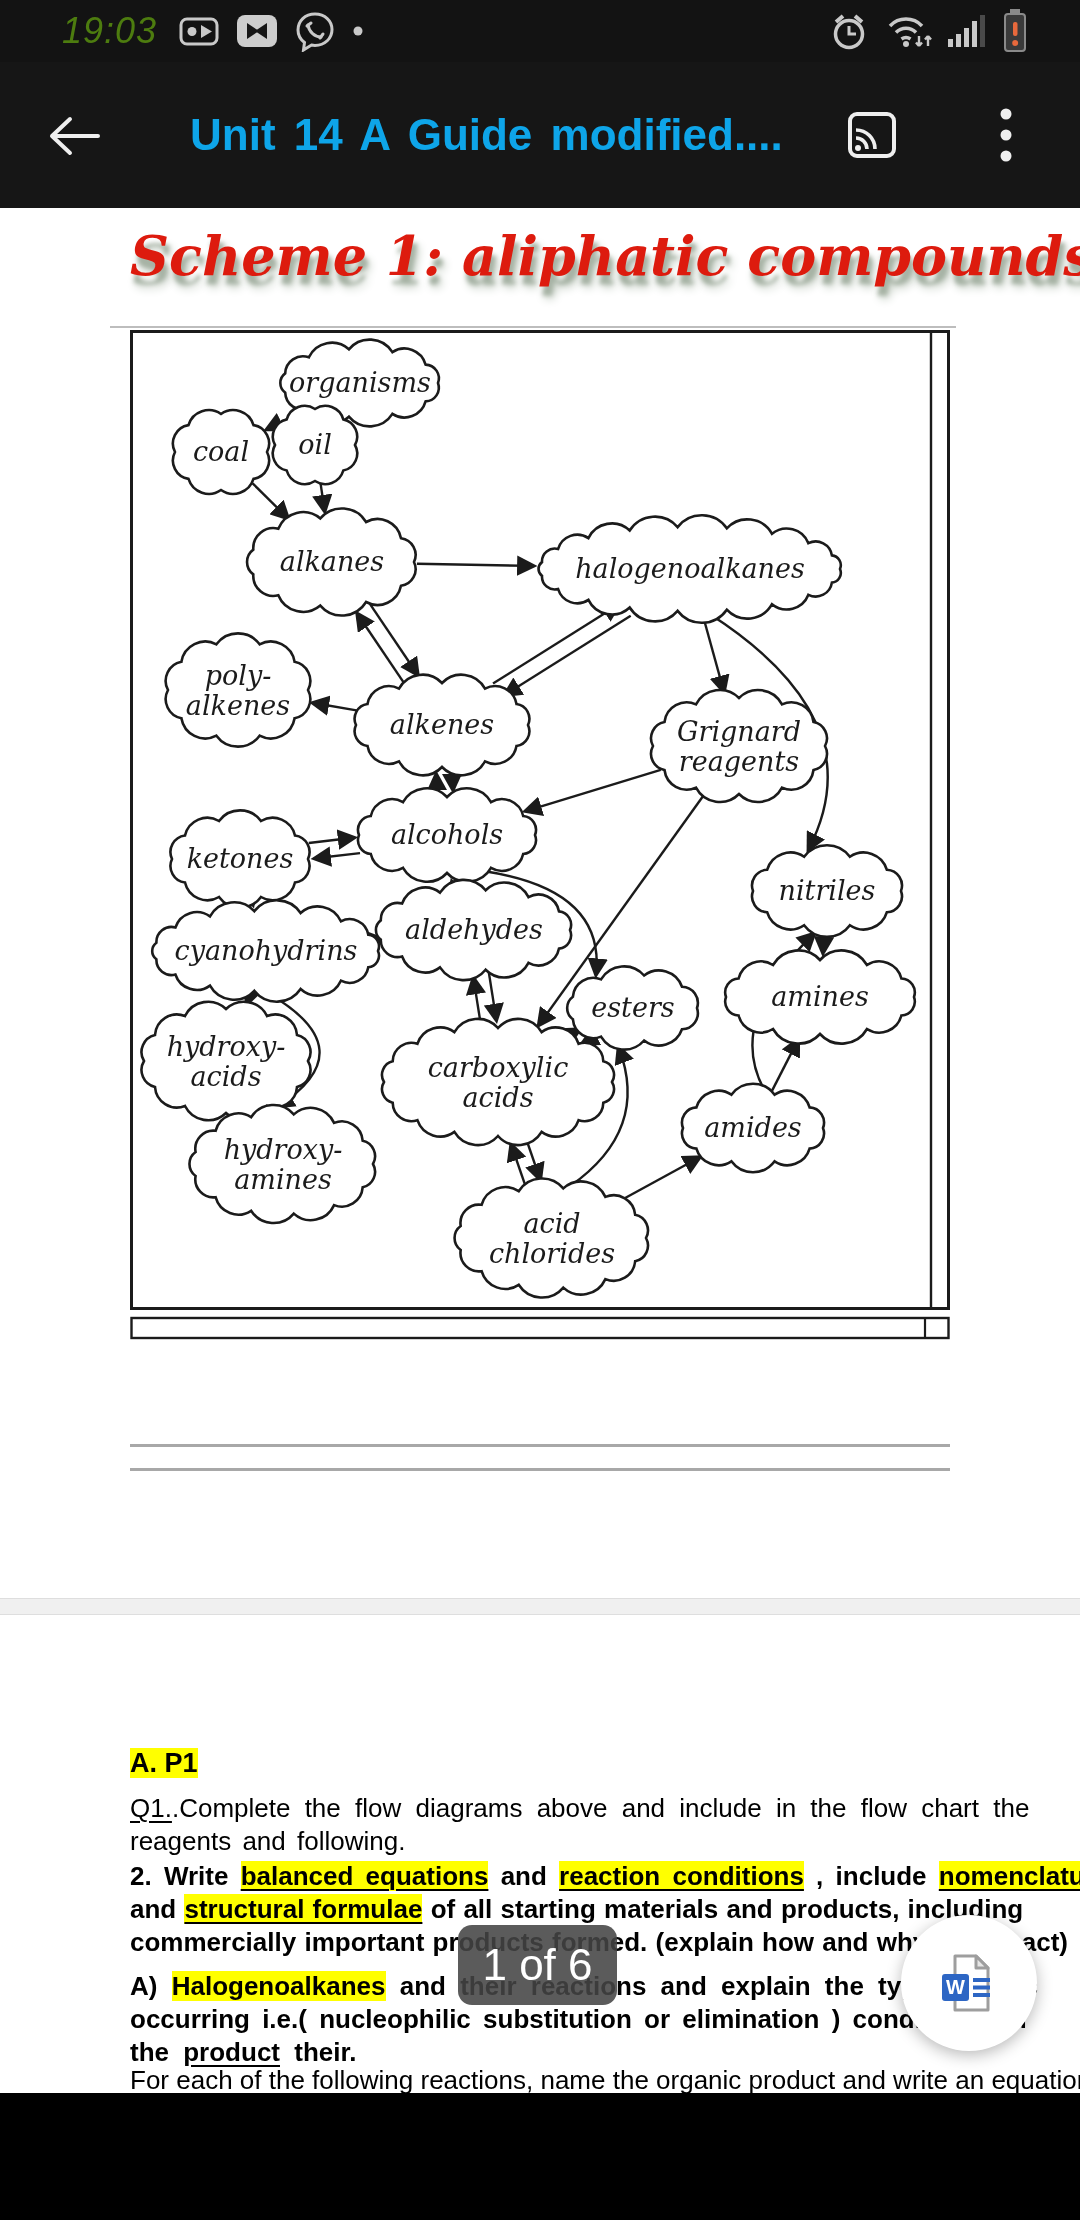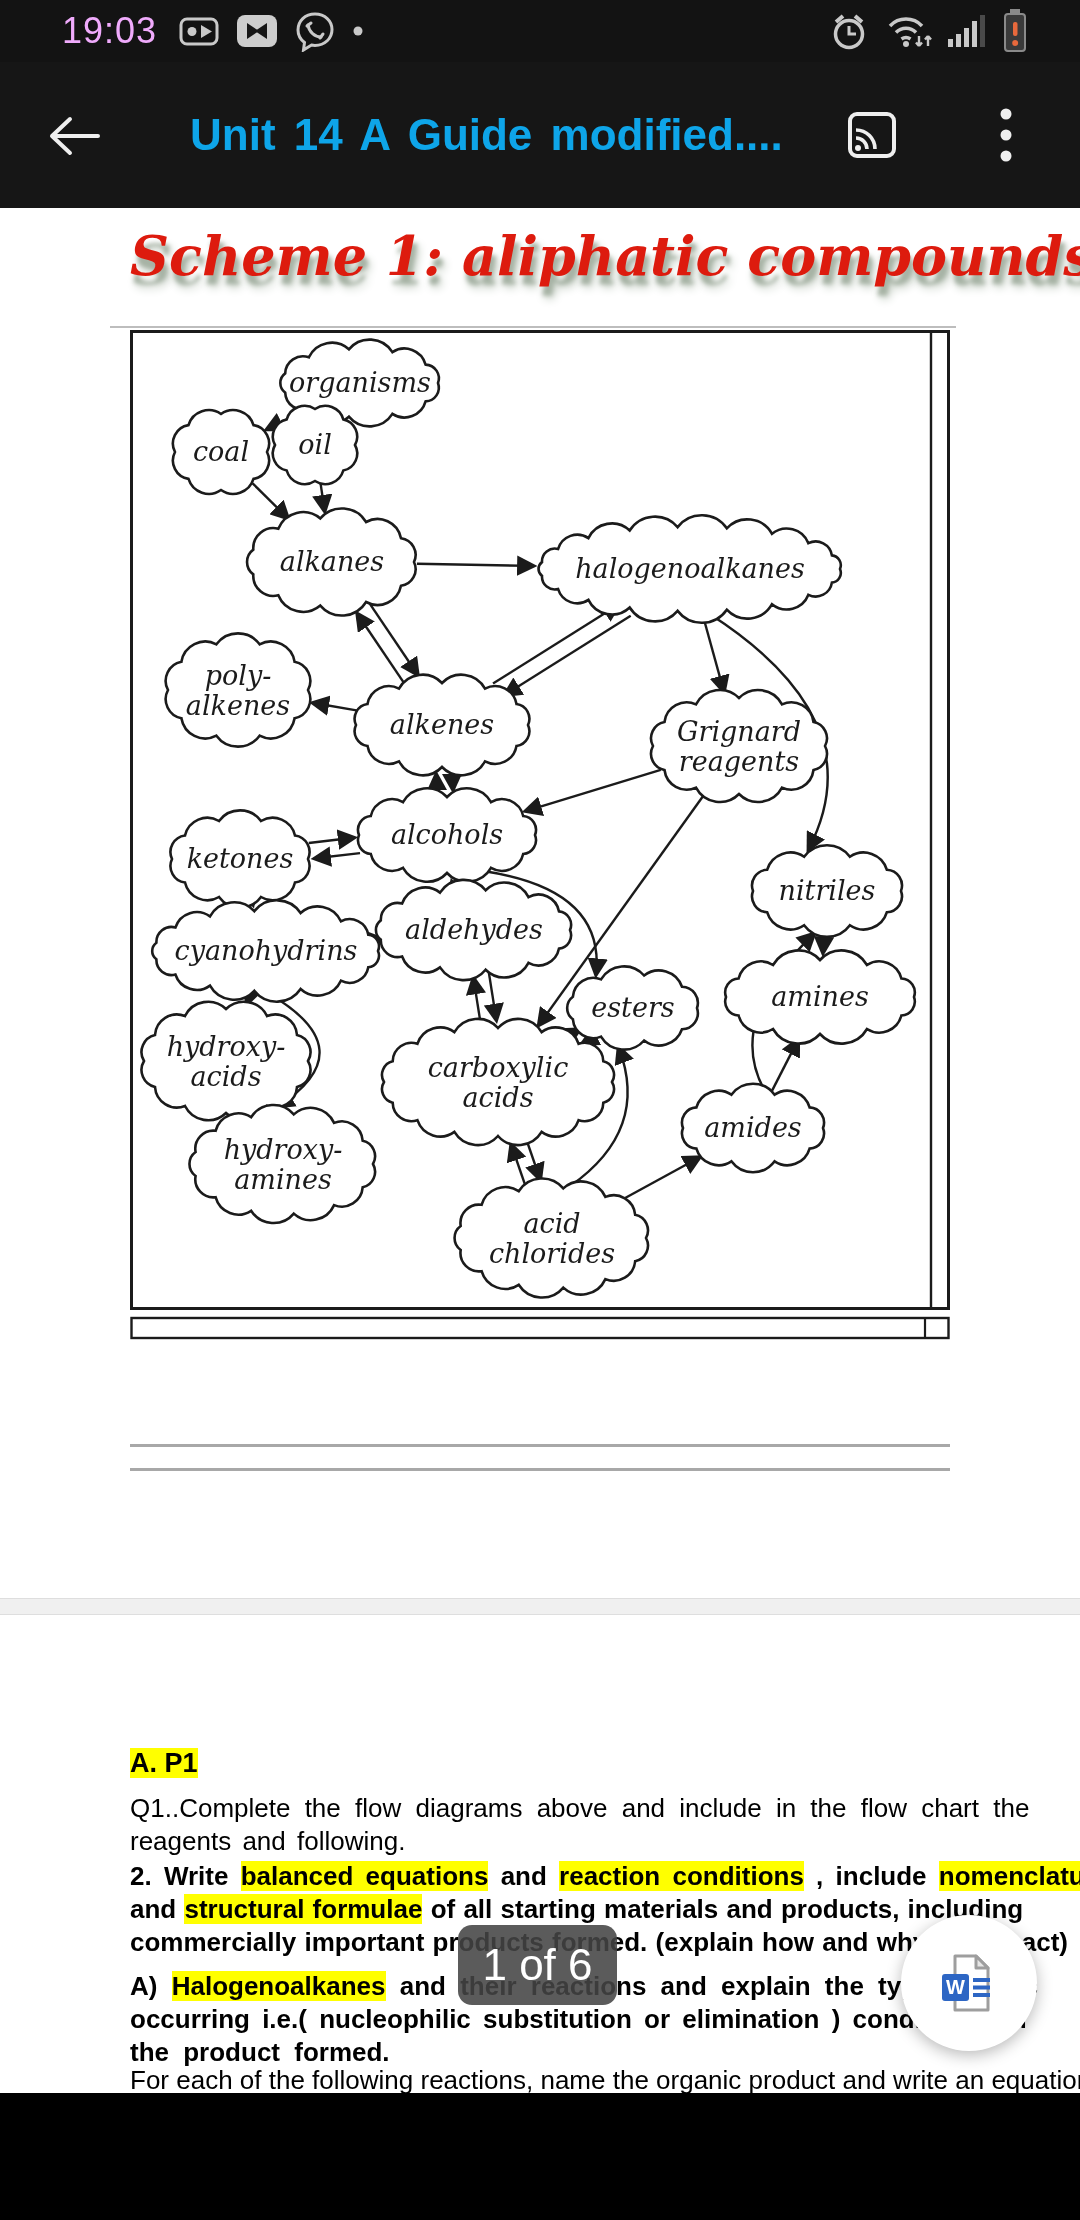--- a/index.html
+++ b/index.html
@@ -1,20 +1,20 @@
 <!DOCTYPE html>
 <html><head>
 <meta charset="utf-8">
 <style>
   html,body{margin:0;padding:0;}
   body{width:1080px;height:2220px;position:relative;background:#fff;overflow:hidden;
        font-family:"Liberation Sans",sans-serif;}
   
   .status-bar{position:absolute;left:0;top:0;width:1080px;height:62px;background:#131313;z-index:40;}
-  .sb-time{position:absolute;left:62px;top:10px;font-size:36px;color:#f0abfc;letter-spacing:1px;}
+  .sb-time{position:absolute;left:62px;top:10px;font-size:36px;color:#4d7c0f;letter-spacing:1px;font-style:italic;}
   .sb-left-icons{position:absolute;left:178px;top:10px;display:flex;align-items:center;gap:16px;height:42px;}
   .sb-right-icons{position:absolute;right:52px;top:8px;display:flex;align-items:center;gap:14px;height:46px;}
   
   .app-bar{position:absolute;left:0;top:62px;width:1080px;height:146px;background:#161616;z-index:40;}
   .ab-title{position:absolute;left:190px;top:48px;font-size:44px;font-weight:bold;color:#0ea5e9;
             word-spacing:6px;white-space:nowrap;}
   .ab-back{position:absolute;left:44px;top:48px;width:64px;height:52px;cursor:pointer;}
   .ab-cast{position:absolute;left:843px;top:44px;width:58px;height:58px;cursor:pointer;}
   .ab-menu{position:absolute;left:984px;top:42px;width:44px;height:62px;cursor:pointer;}
   
@@ -27,21 +27,21 @@
   #rule-a{left:130px;top:1236px;width:820px;}
   #rule-b{left:130px;top:1260px;width:820px;}
   #diagram-svg{position:absolute;left:130px;top:122px;}
   .doc-link{position:absolute;left:130px;top:1282px;font-size:21px;color:#2a5e9c;
       text-decoration:underline;cursor:pointer;white-space:nowrap;}
   .page-sep{position:absolute;left:0;top:1390px;width:1080px;height:15px;background:#f0f0f0;
       border-top:1px solid #dedede;border-bottom:1px solid #dedede;}
   
   .p2-heading{position:absolute;left:130px;top:1540px;font-size:27px;font-weight:bold;color:#000000;}
   .hl{background:#ffff00;}
-  .ul{text-decoration-thickness:2px;text-underline-offset:4px;}
+  .ul{text-decoration:underline;text-decoration-thickness:2px;text-underline-offset:4px;}
   .para{position:absolute;left:130px;width:830px;color:#000;font-size:26px;}
   .para .tline{white-space:nowrap;line-height:33px;height:33px;}
   .para.bold .tline{font-weight:bold;}
   #q1-para{top:1584px;}
   #q1-para .tline:nth-child(1){word-spacing:7px;}
   #q1-para .tline:nth-child(2){word-spacing:4px;}
   #p2-para{top:1652px;}
   #p2-para .tline:nth-child(1){word-spacing:5px;}
   #p2-para .tline{word-spacing:1px;}
   #pa-para{top:1762px;}
@@ -307,21 +307,21 @@
       <div class="tline"><span>reagents  and  following.</span></div>
     </div>
   <div class="para bold" id="p2-para">
       <div class="tline"><span>2.  Write </span><span class="hl ul">balanced equations</span><span> and </span><span class="hl ul">reaction conditions</span><span> , include </span><span class="hl ul">nomenclature</span></div>
       <div class="tline"><span>and </span><span class="hl ul">structural formulae</span><span> of all starting materials and products, including</span></div>
       <div class="tline"><span>commercially important products formed. (explain how and why they react)</span></div>
     </div>
   <div class="para bold" id="pa-para">
       <div class="tline"><span>A)  </span><span class="hl">Halogenoalkanes</span><span>  and  their  reactions  and  explain  the  type  of  reac</span></div>
       <div class="tline"><span>occurring  i.e.( nucleophilic   substitution  or  elimination )   conditions  an</span></div>
-      <div class="tline"><span>the  </span><span class="ul">product</span><span>  formed.</span></div>
+      <div class="tline"><span>the  </span><span class="ul">product</span><span>  their.</span></div>
     </div>
   <div class="para" id="footer-para">
       <div class="tline"><span>For each of the following reactions, name the organic product and write an equation.</span></div>
     </div>
 </div>
 
 <div class="page-indicator">1 of 6</div>
 
 <div class="fab">
   <svg width="68" height="68" viewBox="0 0 68 68">

